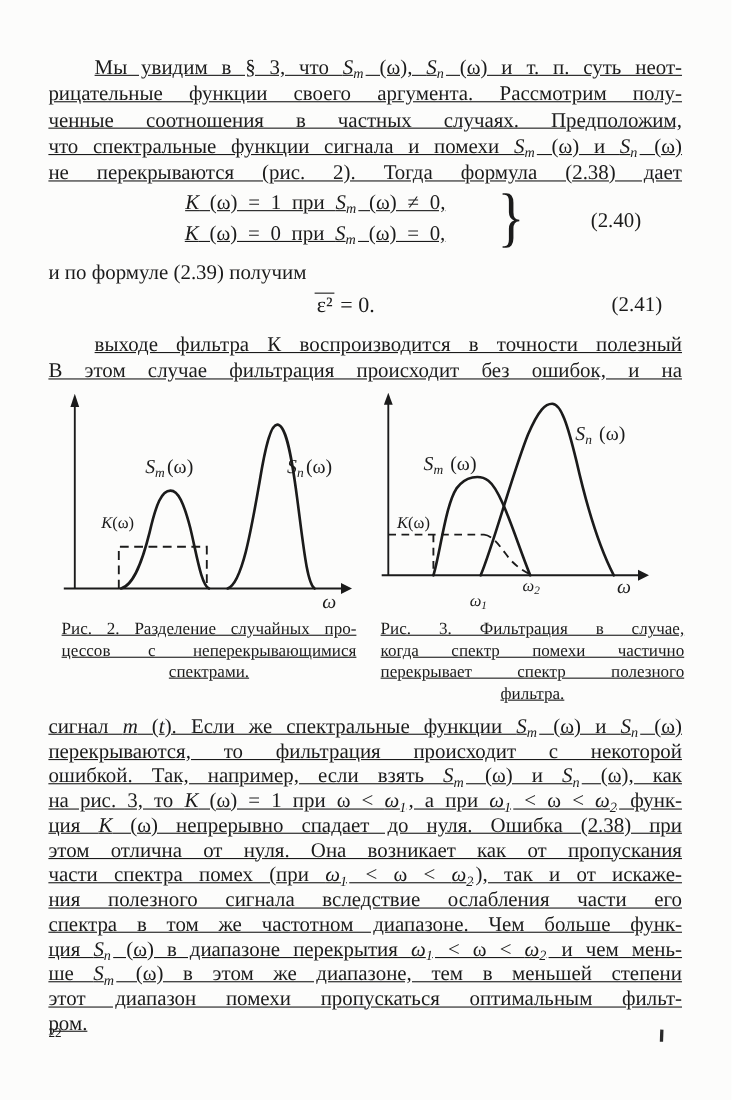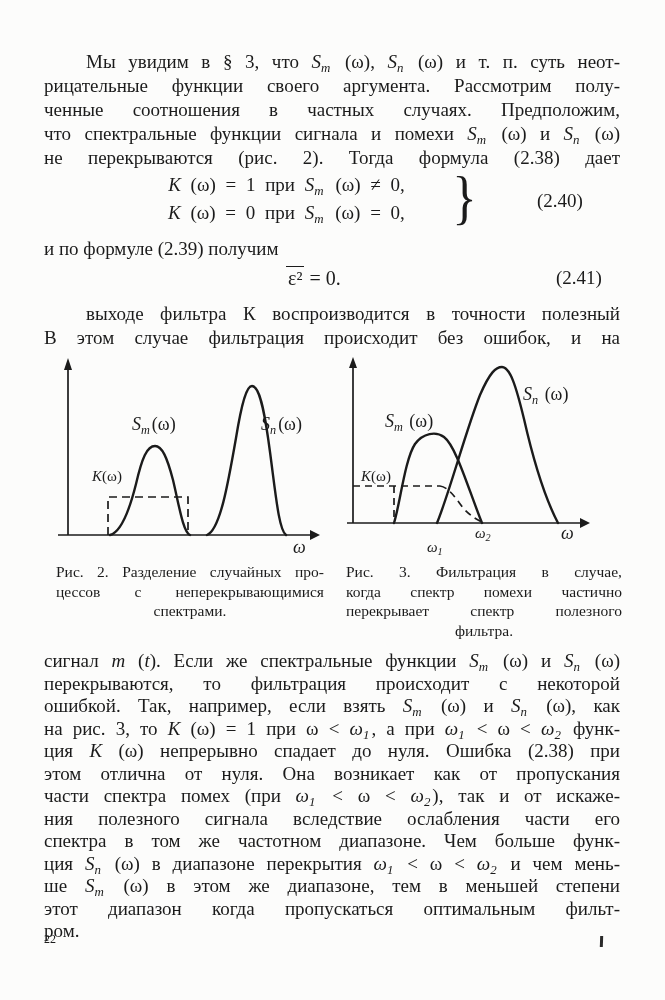--- a/index.html
+++ b/index.html
@@ -2,31 +2,31 @@
 <html><head>
 <meta charset="utf-8">
 <style>
   html,body{margin:0;padding:0;background:#ffffff;}
   .page{
     position:relative;width:665px;height:1000px;margin:0 auto;
     background:#fcfcfb;color:#1b1b1b;overflow:hidden;
     font-family:"Liberation Serif","DejaVu Serif",serif;
   }
   .para{position:absolute;left:44px;width:576px;font-size:19px;line-height:24px;}
-  .tline{text-align:justify;text-align-last:justify;}
+  .tline{text-align:justify;text-align-last:justify;text-decoration:underline;}
   .tline.last-left{text-align-last:left;}
   .tline.last-center{text-align-last:center;}
   .tline.last-justify{text-align-last:justify;}
   .indent .tline:first-child{text-indent:42px;}
   i{font-style:italic;}
   sub{font-style:italic;font-size:68%;line-height:0;position:relative;top:.32em;vertical-align:baseline;margin-right:2px;}
   .ovl{display:inline-block;border-top:1.7px solid #1b1b1b;line-height:1.05;padding:1px 2px 0 2px;}
   
   .eq-lines{position:absolute;left:168px;top:171px;font-size:19px;line-height:28px;word-spacing:5px;}
-  .eq-lines .tline{text-align:center;text-align-last:auto;}
+  .eq-lines .tline{text-align:right;text-align-last:auto;}
   .brace{position:absolute;left:450px;top:167px;font-size:60px;line-height:60px;font-weight:400;transform:scaleX(.85);}
   .eq-num{position:absolute;font-size:19px;}
   .conn-line{position:absolute;left:44px;top:238px;font-size:19px;}
   .eq241{position:absolute;left:286px;top:266px;font-size:20px;}
   
   .fig{position:absolute;}
   .fig svg{display:block;}
   .fig .lbl{position:absolute;font-size:18px;white-space:nowrap;}
   .fig .lbl-sm{font-size:15px;}
   .caption{position:absolute;font-size:15.5px;line-height:19.5px;}
@@ -121,20 +121,20 @@
       <div class="tline">перекрываются, то фильтрация происходит с некоторой</div>
       <div class="tline">ошибкой. Так, например, если взять <i>S</i><sub>m</sub> (ω) и <i>S</i><sub>n</sub> (ω), как</div>
       <div class="tline">на рис. 3, то <i>K</i> (ω) = 1 при ω &lt; <i>ω</i><sub>1</sub>, а при <i>ω</i><sub>1</sub> &lt; ω &lt; <i>ω</i><sub>2</sub> функ-</div>
       <div class="tline">ция <i>K</i> (ω) непрерывно спадает до нуля. Ошибка (2.38) при</div>
       <div class="tline">этом отлична от нуля. Она возникает как от пропускания</div>
       <div class="tline">части спектра помех (при <i>ω</i><sub>1</sub> &lt; ω &lt; <i>ω</i><sub>2</sub>), так и от искаже-</div>
       <div class="tline">ния полезного сигнала вследствие ослабления части его</div>
       <div class="tline">спектра в том же частотном диапазоне. Чем больше функ-</div>
       <div class="tline">ция <i>S</i><sub>n</sub> (ω) в диапазоне перекрытия <i>ω</i><sub>1</sub> &lt; ω &lt; <i>ω</i><sub>2</sub> и чем мень-</div>
       <div class="tline">ше <i>S</i><sub>m</sub> (ω) в этом же диапазоне, тем в меньшей степени</div>
-      <div class="tline">этот диапазон когда пропускаться оптимальным фильт-</div>
+      <div class="tline">этот диапазон помехи пропускаться оптимальным фильт-</div>
       <div class="tline last-left">ром.</div>
     </div>
 
   <div class="pagenum">22</div>
   <div class="tickmark"></div>
 
 </div>
 
 </body></html>

